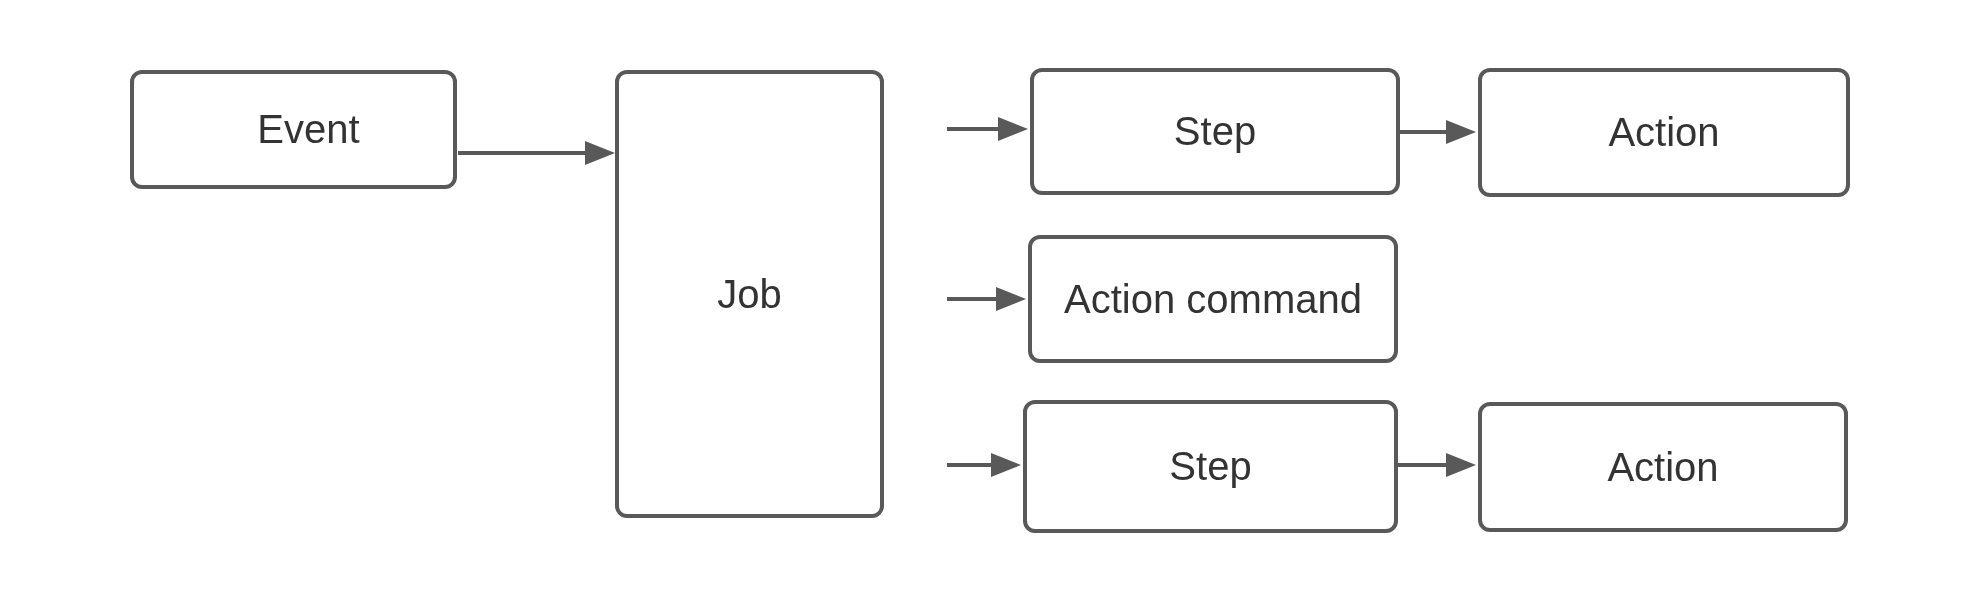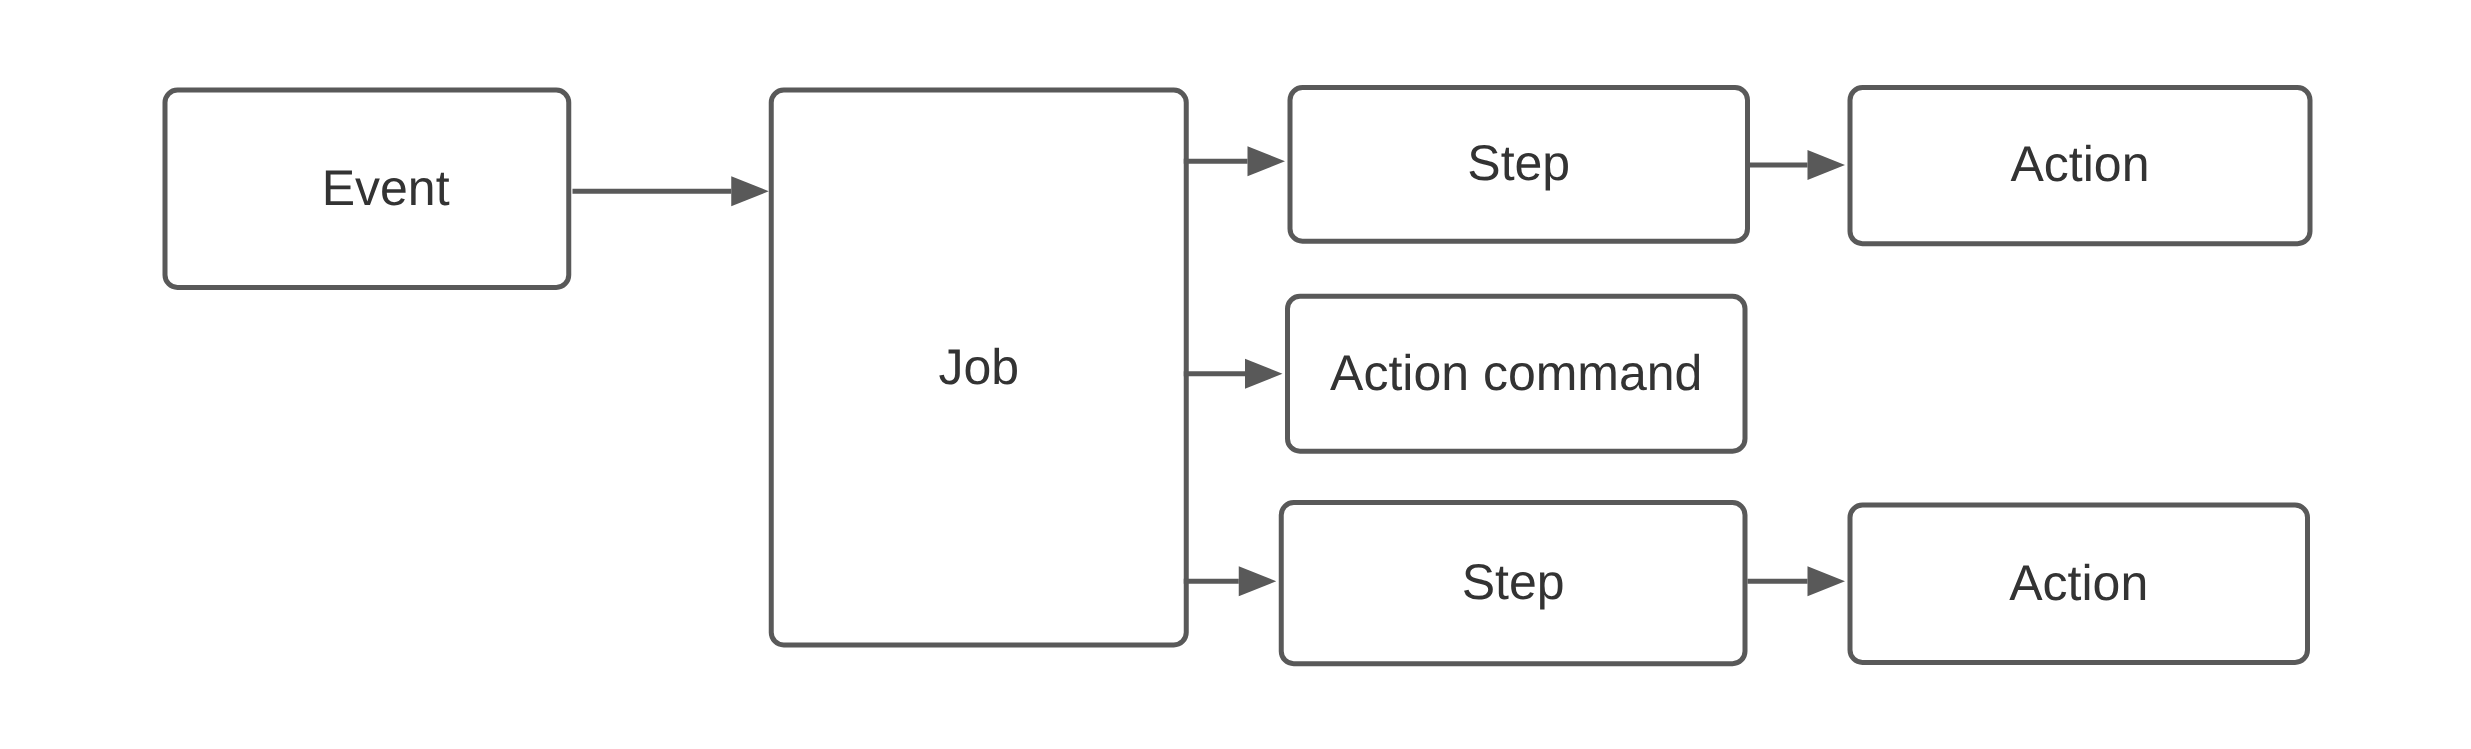--- a/index.html
+++ b/index.html
@@ -22,22 +22,22 @@
     border: 4px solid #595959;
     border-radius: 12px;
     display: flex;
     align-items: center;
     justify-content: center;
     font-size: 40px;
     color: #333333;
     white-space: nowrap;
   }
   
-  #n-event   { left: 130px;  top: 70px;  width: 327px; height: 162px; padding-left: 30px; }
-  #n-job     { left: 615px;  top: 70px;  width: 336px; height: 448px; }
+  #n-event   { left: 130px;  top: 70px;  width: 327px; height: 119px; padding-left: 30px; }
+  #n-job     { left: 615px;  top: 70px;  width: 269px; height: 448px; }
   #n-step1   { left: 1030px; top: 68px;  width: 370px; height: 127px; }
   #n-action1 { left: 1478px; top: 68px;  width: 372px; height: 129px; }
   #n-shell   { left: 1028px; top: 235px; width: 370px; height: 128px; }
   #n-step2   { left: 1023px; top: 400px; width: 375px; height: 133px; }
   #n-action2 { left: 1478px; top: 402px; width: 370px; height: 130px; }
 
   .edge-line {
     position: absolute;
     height: 4px;
     background: #595959;

